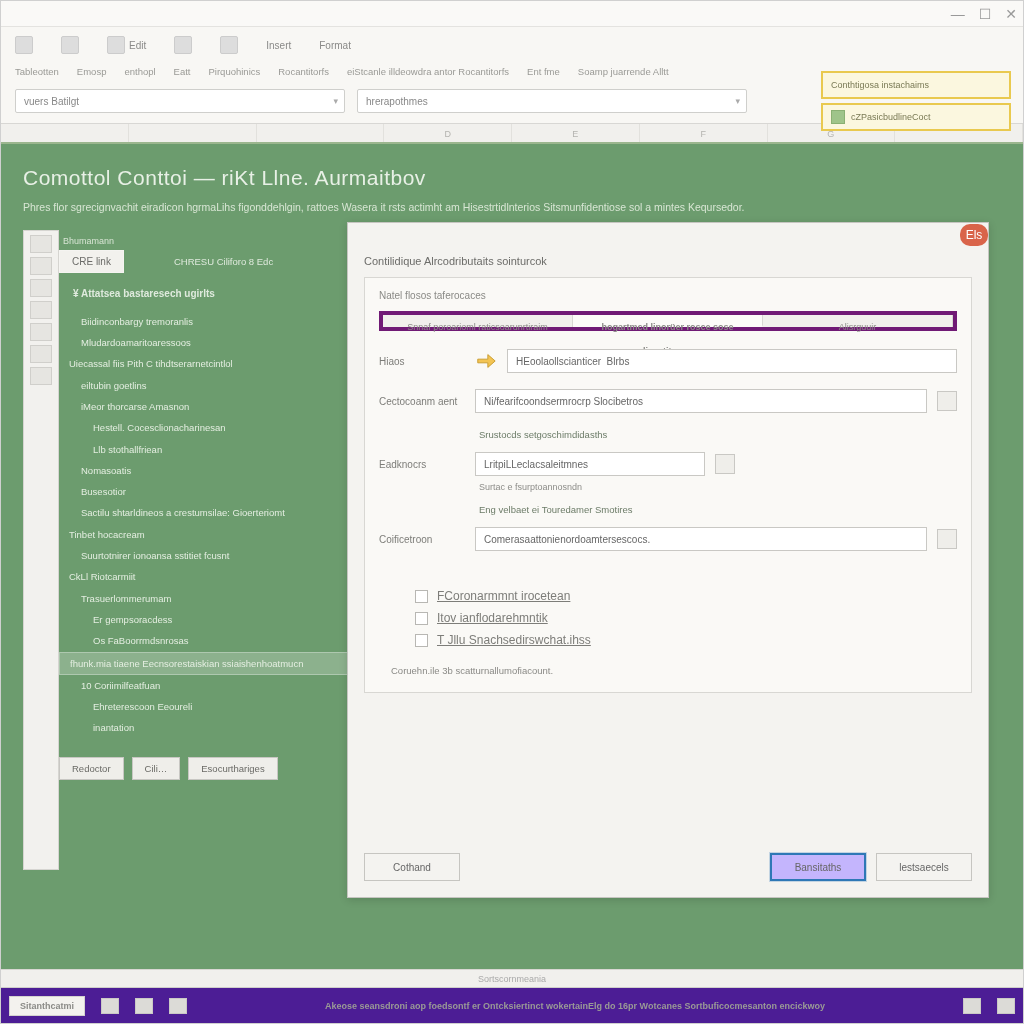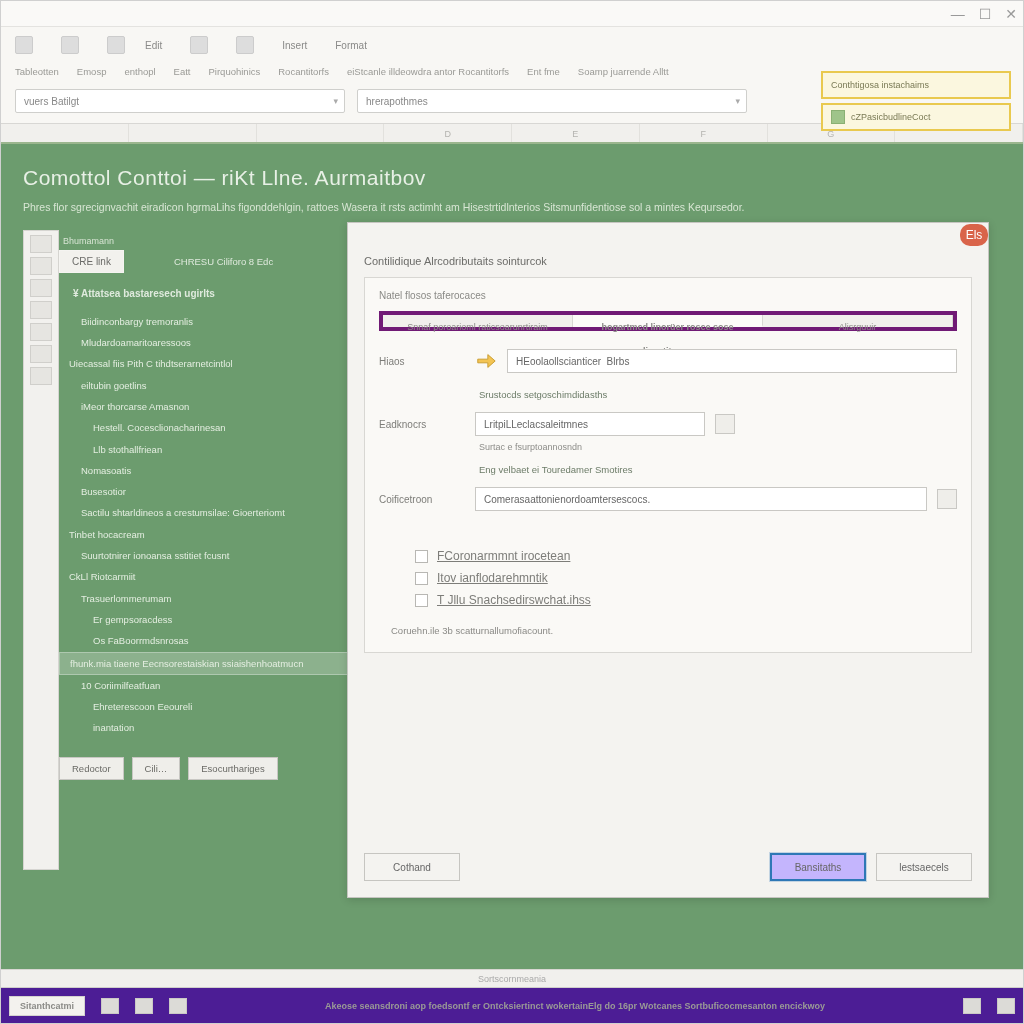--- a/index.html
+++ b/index.html
@@ -9,21 +9,21 @@
 
 
 .titlebar { height: 26px; background: #faf9f7; display: flex; align-items: center; padding: 0 6px; gap: 6px; border-bottom: 1px solid #e4e3e0; }
 .titlebar .winctl { margin-left: auto; display: flex; gap: 14px; color: #999; font-size: 14px; }
 .titlebar .winctl span { cursor: pointer; }
 
 
 .ribbon { background: #f8f7f4; border-bottom: 1px solid #d8d7d4; padding: 4px 8px 0 8px; }
 .ribbon-row1 { display: flex; align-items: center; gap: 28px; height: 28px; padding: 0 6px; color: #8a8a88; }
 .ribbon-row1 .ricon { width: 18px; height: 18px; background: #ddd; border: 1px solid #ccc; border-radius: 2px; }
-.ribbon-row1 .ritem { display: flex; align-items: center; gap: 20px; font-size: 10px; }
+.ribbon-row1 .ritem { display: flex; align-items: center; gap: 4px; font-size: 10px; }
 .ribbon-row2 { display: flex; align-items: center; gap: 18px; height: 24px; padding: 0 6px; color: #9a9a96; font-size: 9.5px; }
 .ribbon-row3 { display: flex; align-items: flex-start; gap: 12px; padding: 6px 6px 10px 6px; }
 .dd { flex: 0 0 auto; height: 24px; background: #fff; border: 1px solid #cfcfcc; border-radius: 2px; display: flex; align-items: center; padding: 0 8px; font-size: 10px; color: #888; position: relative; }
 .dd.small { width: 330px; }
 .dd.big   { width: 390px; }
 .dd::after { content: "▾"; position: absolute; right: 6px; color: #aaa; font-size: 9px; }
 .highlight-box { position: absolute; right: 12px; top: 44px; width: 190px; }
 .highlight-box .hrow { height: 28px; border: 2px solid #e9c94f; background: #fbf7df; margin-bottom: 4px; display: flex; align-items: center; padding: 0 8px; font-size: 9px; color: #7a7a55; gap: 6px; }
 .highlight-box .hrow span.swatch { width: 14px; height: 14px; background: #9fc48a; border: 1px solid #8ab073; }
 
@@ -230,20 +230,25 @@
         <div class="formrow">
           <div class="flabel">Hiaos</div>
           <span class="pointer">
             <svg viewBox="0 0 24 24">
                 <path d="M3 10 L14 10 L14 5 L22 12 L14 19 L14 14 L3 14 Z" fill="#f3c453" stroke="#c79a2c" stroke-width="1"></path>
               </svg>
           </span>
           <input class="finput" value="HEoolaollscianticer  Blrbs" style="">
         </div>
 
+        <div class="formrow">
+          <div class="flabel">Cectocoanm aent</div>
+          <input class="finput" value="Ni/fearifcoondsermrocrp Slocibetros" style="">
+          <span class="ficon"></span>
+        </div>
 
         <div class="sublink">Srustocds setgoschimdidasths</div>
 
         <div class="formrow">
           <div class="flabel">Eadknocrs</div>
           <input class="finput" style="flex: 0 0 230px;" value="LritpiLLeclacsaleitmnes">
           <span class="ficon"></span>
         </div>
         <div class="subhint">Surtac e fsurptoannosndn</div>
         <div class="sublink">Eng velbaet ei Touredamer Smotires</div>

